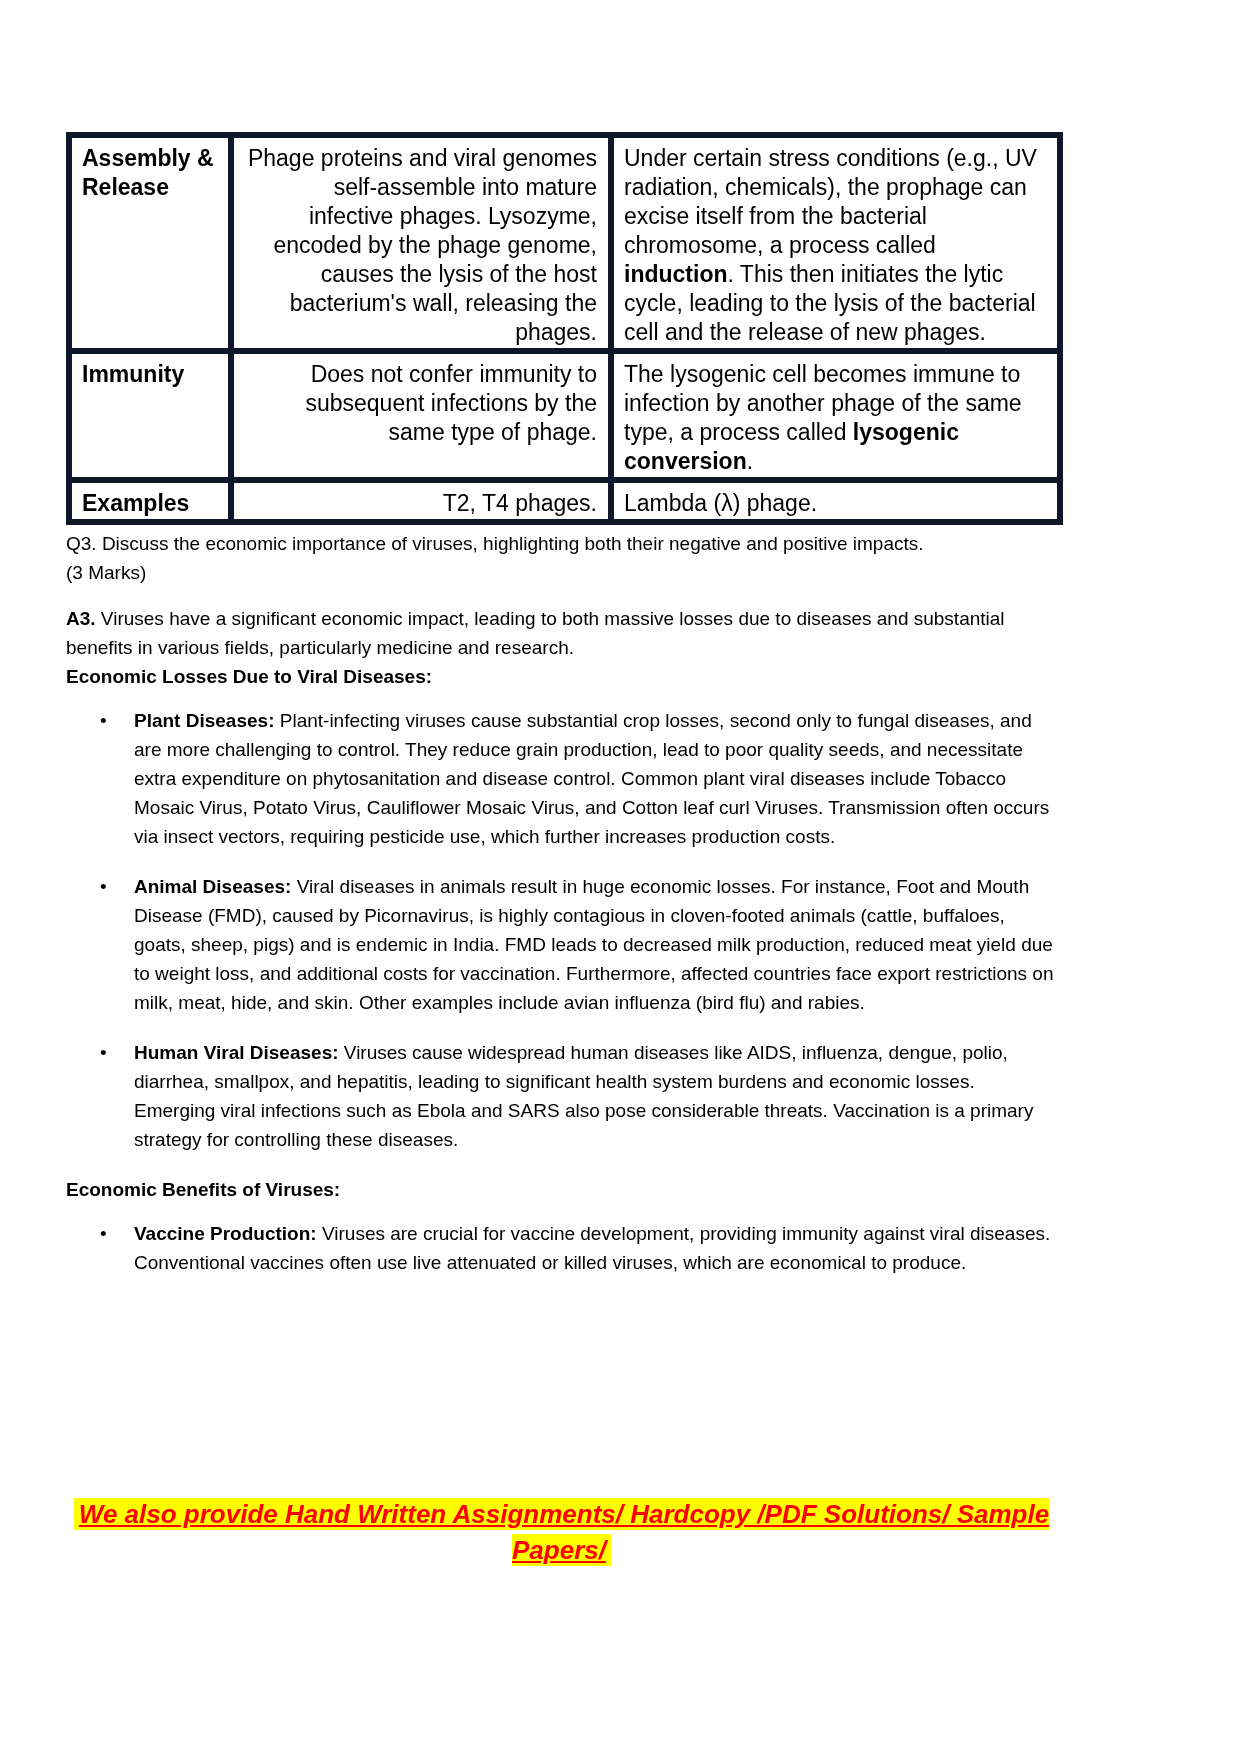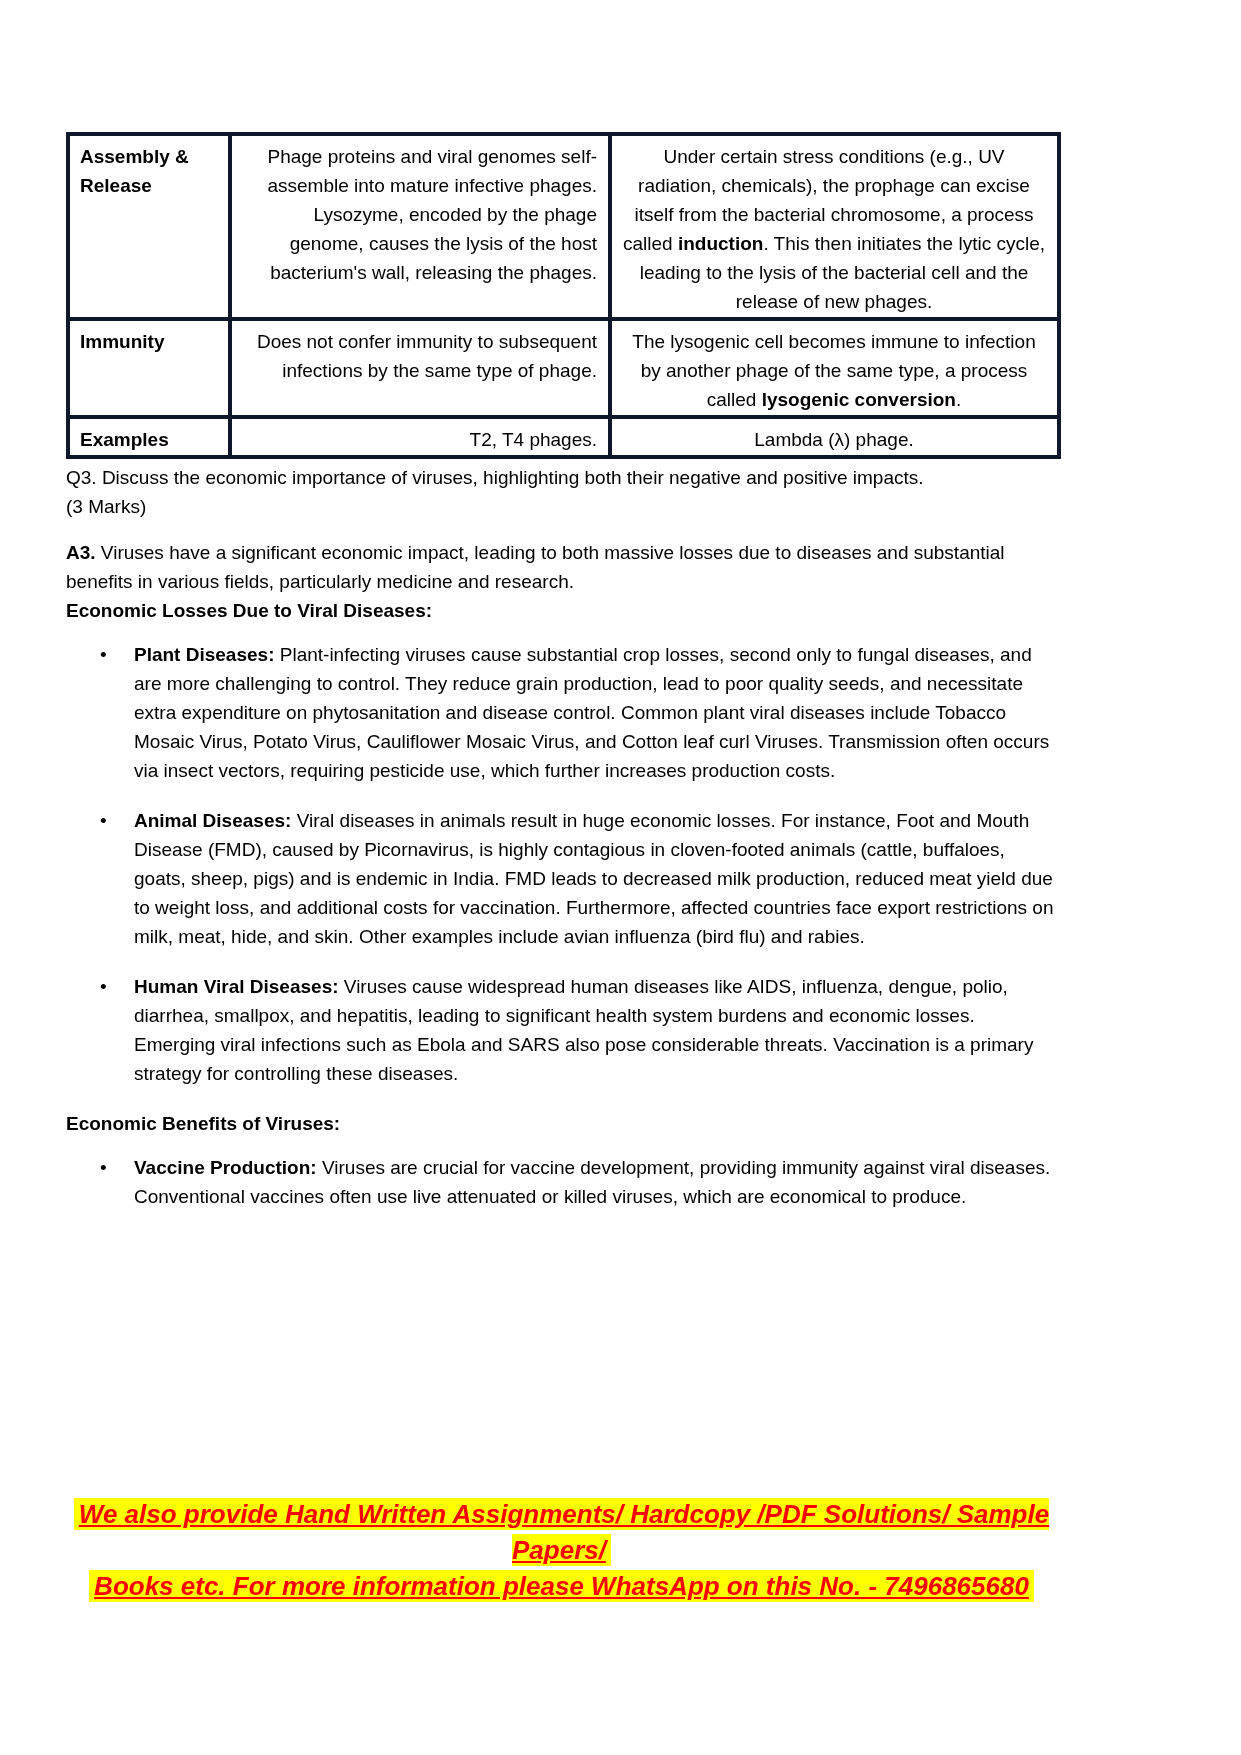--- a/index.html
+++ b/index.html
@@ -16,29 +16,29 @@
     overflow: hidden;
     font-size: 19px;
     line-height: 29px;
   }
   table.cmp-table {
     width: 100%;
     border-collapse: collapse;
     table-layout: fixed;
   }
   table.cmp-table td {
-    border: 4px solid #0f172a;
+    border: 6px solid #0f172a;
     vertical-align: top;
     padding: 6px 11px 1px 10px;
-    font-size: 19px;
+    font-size: 23px;
     line-height: 29px;
   }
   td.c1 { width: 162px; font-weight: bold; }
   td.c2 { width: 380px; text-align: right; }
-  td.c3 { width: 449px; text-align: center; }
+  td.c3 { width: 449px; }
   .q-heading {
     margin-top: 4px;
     font-weight: normal;
   }
   .para { margin-top: 17px; }
   .sec-heading { font-weight: bold; }
   ul.bullets {
     list-style: none;
     margin-top: 15px;
   }
@@ -141,18 +141,15 @@
     <li>
       <span class="marker">•</span>
       <span class="btext"><span style="font-weight: bold; text-align: right;">Vaccine Production:</span><span> Viruses are crucial for vaccine development, providing immunity against viral diseases. Conventional vaccines often use live attenuated or killed viruses, which are economical to produce.</span></span>
     </li>
   </ul>
 
   <div class="footer">
     <div>
       <span class="hl" style="background-color: rgb(255, 255, 0); color: rgb(255, 0, 0);">We also provide Hand Written Assignments/ Hardcopy /PDF Solutions/ Sample Papers/</span>
     </div>
-    <div>
-      <span class="hl" style="background-color: rgb(255, 255, 0); color: rgb(255, 0, 0);">Books etc. For more information please WhatsApp on this No. - 7496865680</span>
-    </div>
   </div>
 
 </div>
 
 </body></html>

